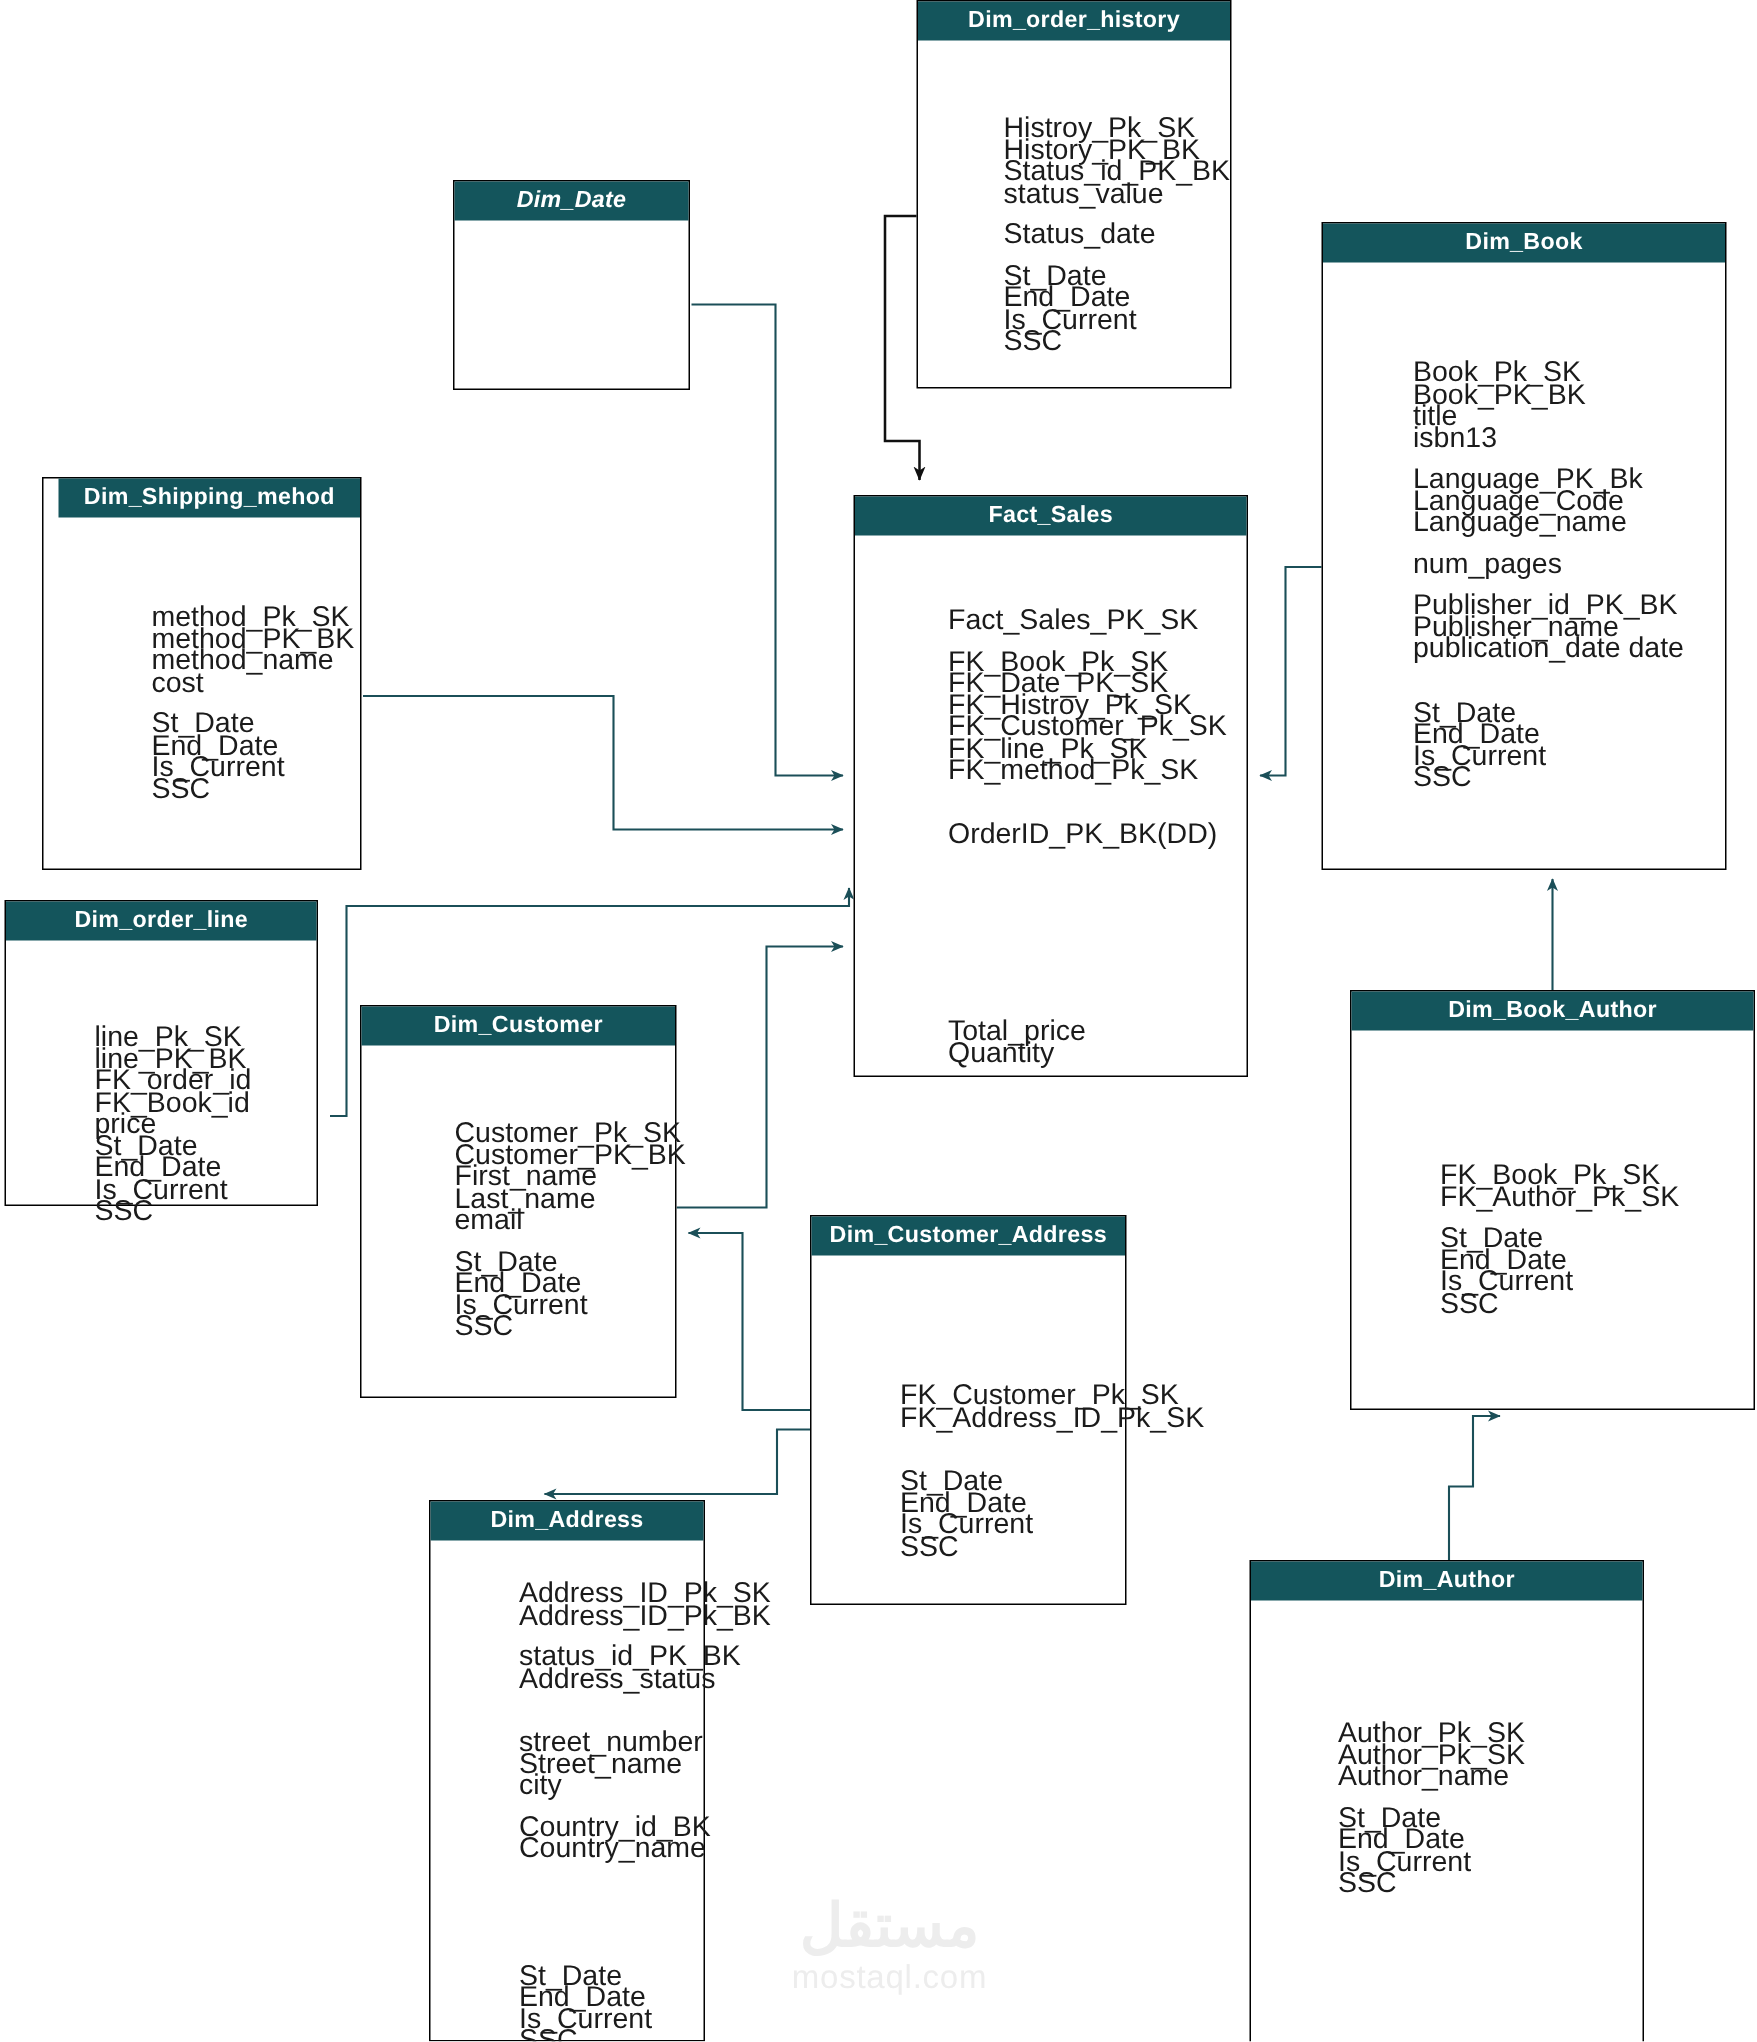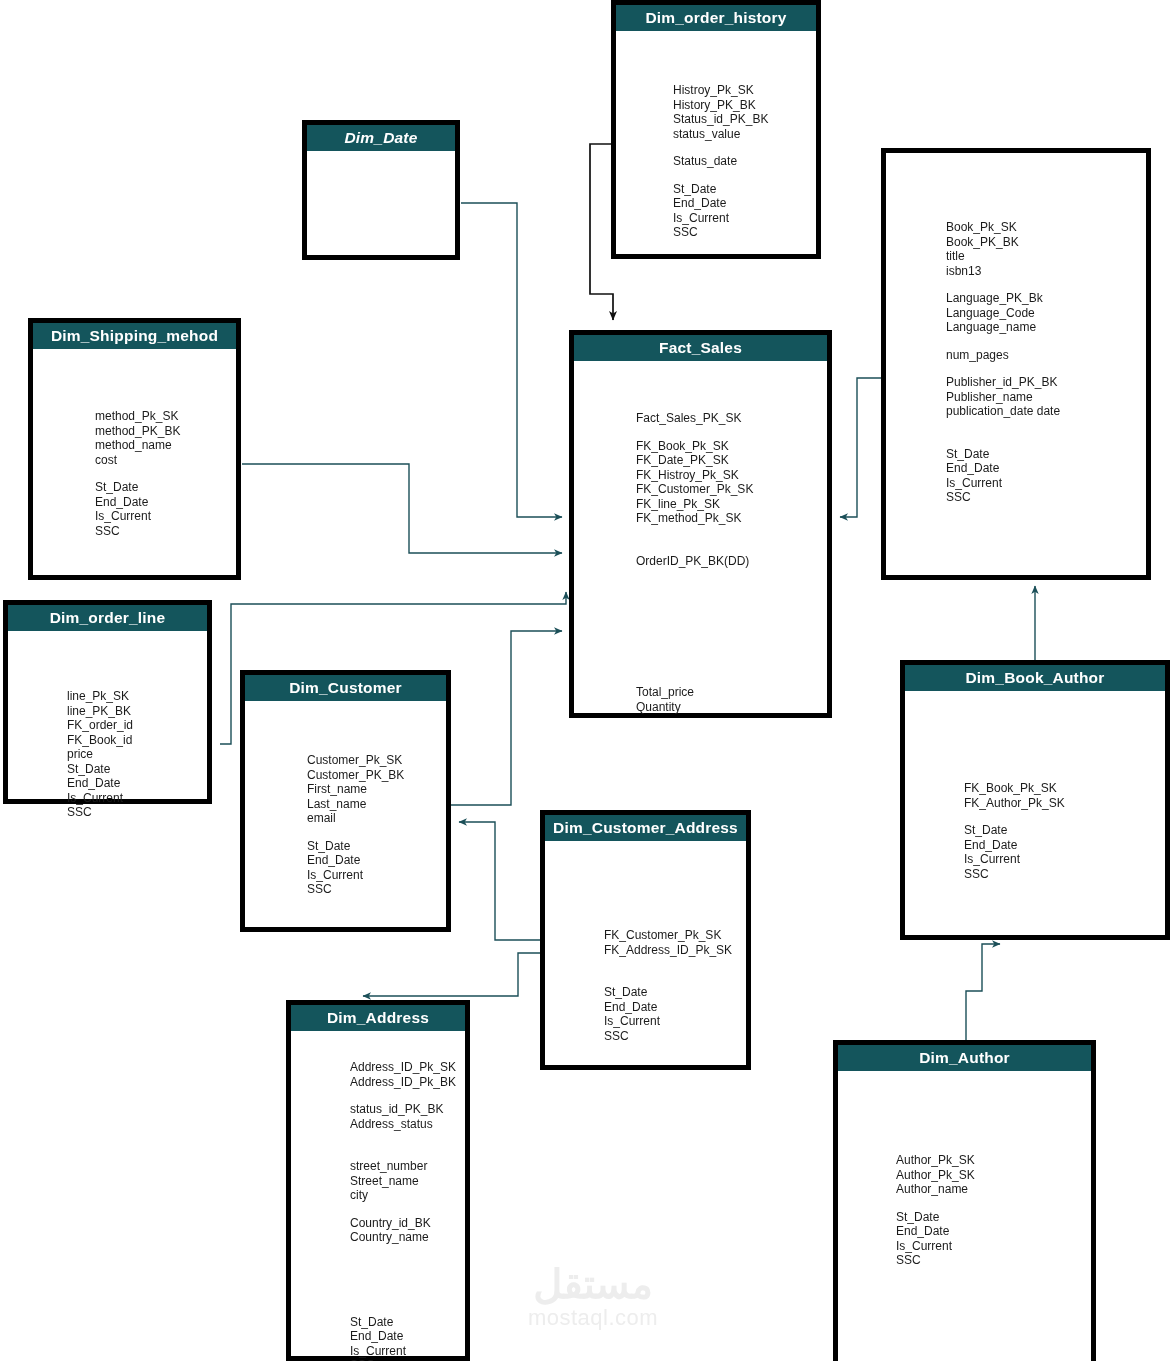--- a/index.html
+++ b/index.html
@@ -24,21 +24,21 @@
     top: 0;
     width: 1171px;
     height: 1361px;
     pointer-events: none;
     z-index: 1;
   }
   .entity {
     position: absolute;
     box-sizing: border-box;
     background: #ffffff;
-    border: 5px solid #000000;
+    border: 1px solid #000000;
     z-index: 2;
   }
   .entity-header {
     background: #14555c;
     color: #ffffff;
     font-size: 15.5px;
     font-weight: bold;
     text-align: center;
     line-height: 26px;
     height: 26px;
@@ -46,21 +46,21 @@
     white-space: nowrap;
     overflow: hidden;
   }
   .entity-body {
     position: relative;
     box-sizing: border-box;
     height: calc(100% - 26px);
   }
   .fields {
     position: absolute;
-    font-size: 12px;
+    font-size: 19px;
     line-height: 14.5px;
     color: #1b1b1b;
     white-space: nowrap;
   }
   .fld {
     display: block;
   }
   .gap {
     display: block;
     height: 13px;
@@ -172,20 +172,21 @@
         <span class="fld">SSC</span>
       </div>
     </div>
   </div>
 
   <div class="entity" style="left:302px; top:120px; width:158px; height:140px;font-style:italic;">
     <div class="entity-header">Dim_Date</div>
   </div>
 
   <div class="entity" style="left:881px; top:148px; width:270px; height:432px;">
+    <div class="entity-header">Dim_Book</div>
     <div class="entity-body">
       <div class="fields" style="left:60px; top:67px;">
         <span class="fld">Book_Pk_SK</span>
         <span class="fld">Book_PK_BK</span>
         <span class="fld">title</span>
         <span class="fld">isbn13</span>
         <span class="gap"></span>
         <span class="fld">Language_PK_Bk</span>
         <span class="fld">Language_Code</span>
         <span class="fld">Language_name</span>
@@ -197,21 +198,21 @@
         <span class="fld">publication_date date</span>
         <span class="gap-lg"></span>
         <span class="fld">St_Date</span>
         <span class="fld">End_Date</span>
         <span class="fld">Is_Current</span>
         <span class="fld">SSC</span>
       </div>
     </div>
   </div>
 
-  <div class="entity" style="left:28px; top:318px; width:213px; height:262px;">
+  <div class="entity" style="left:28px; top:318px; width:213px; height:262px;padding-left:10px;">
     <div class="entity-header">Dim_Shipping_mehod</div>
     <div class="entity-body">
       <div class="fields" style="left:62px; top:60px;">
         <span class="fld">method_Pk_SK</span>
         <span class="fld">method_PK_BK</span>
         <span class="fld">method_name</span>
         <span class="fld">cost</span>
         <span class="gap"></span>
         <span class="fld">St_Date</span>
         <span class="fld">End_Date</span>

